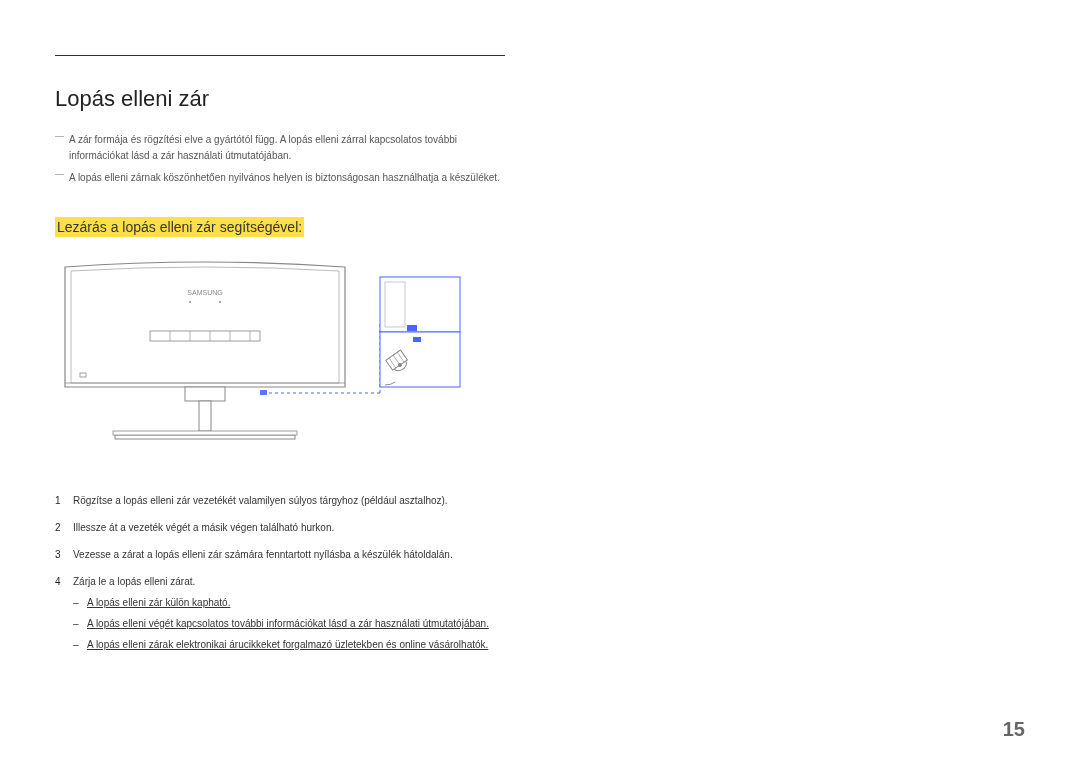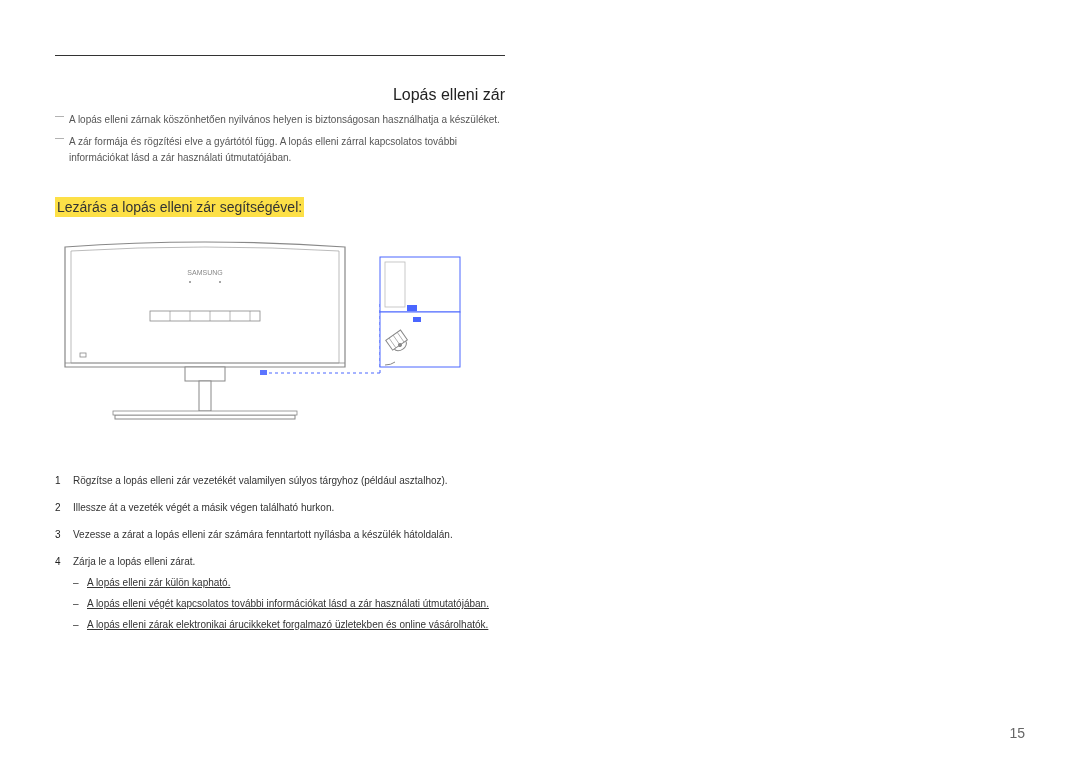--- a/index.html
+++ b/index.html
@@ -14,25 +14,24 @@
   .content {
     padding: 55px 55px 0 55px;
     width: 560px;
   }
   .hr-top {
     border: none;
     border-top: 1px solid #333;
     margin-bottom: 30px;
   }
   .heading {
-    font-size: 16px;
+    font-size: 22px;
     font-weight: 400;
     color: #222;
-    margin-bottom: 8px;
-    text-align: right;
+    margin-bottom: 20px;
   }
   .note {
     font-size: 10px;
     color: #555;
     line-height: 1.6;
     margin-bottom: 6px;
     position: relative;
     padding-left: 14px;
   }
   .note::before {
@@ -89,35 +88,35 @@
   }
   .sub-item::before {
     content: "‒";
     position: absolute;
     left: 0;
   }
   .page-num {
     position: absolute;
     bottom: 22px;
     right: 55px;
-    font-size: 14px;
+    font-size: 20px;
     color: #666;
-    font-weight: 400;
+    font-weight: 700;
   }
 </style>
 </head>
 <body>
 
 <div class="content">
   <hr class="hr-top">
 
   <h2 class="heading">Lopás elleni zár</h2>
 
+  <p class="note">A zár formája és rögzítési elve a gyártótól függ. A lopás elleni zárral kapcsolatos további információkat lásd a zár használati útmutatójában.</p>
   <p class="note">A lopás elleni zárnak köszönhetően nyilvános helyen is biztonságosan használhatja a készüléket.</p>
-  <p class="note">A zár formája és rögzítési elve a gyártótól függ. A lopás elleni zárral kapcsolatos további információkat lásd a zár használati útmutatójában.</p>
 
   <div class="subheading">Lezárás a lopás elleni zár segítségével:</div>
 
   <div class="diagram-area">
     <svg class="diagram-svg" width="410" height="210" viewBox="0 0 410 210">
 
       <path d="M 10 10 Q 150 0 290 10 L 290 130 L 10 130 Z" fill="#fff" stroke="#888" stroke-width="1.2"></path>
 
       <path d="M 16 14 Q 150 6 284 14 L 284 126 L 16 126 Z" fill="none" stroke="#aaa" stroke-width="0.8"></path>
 

